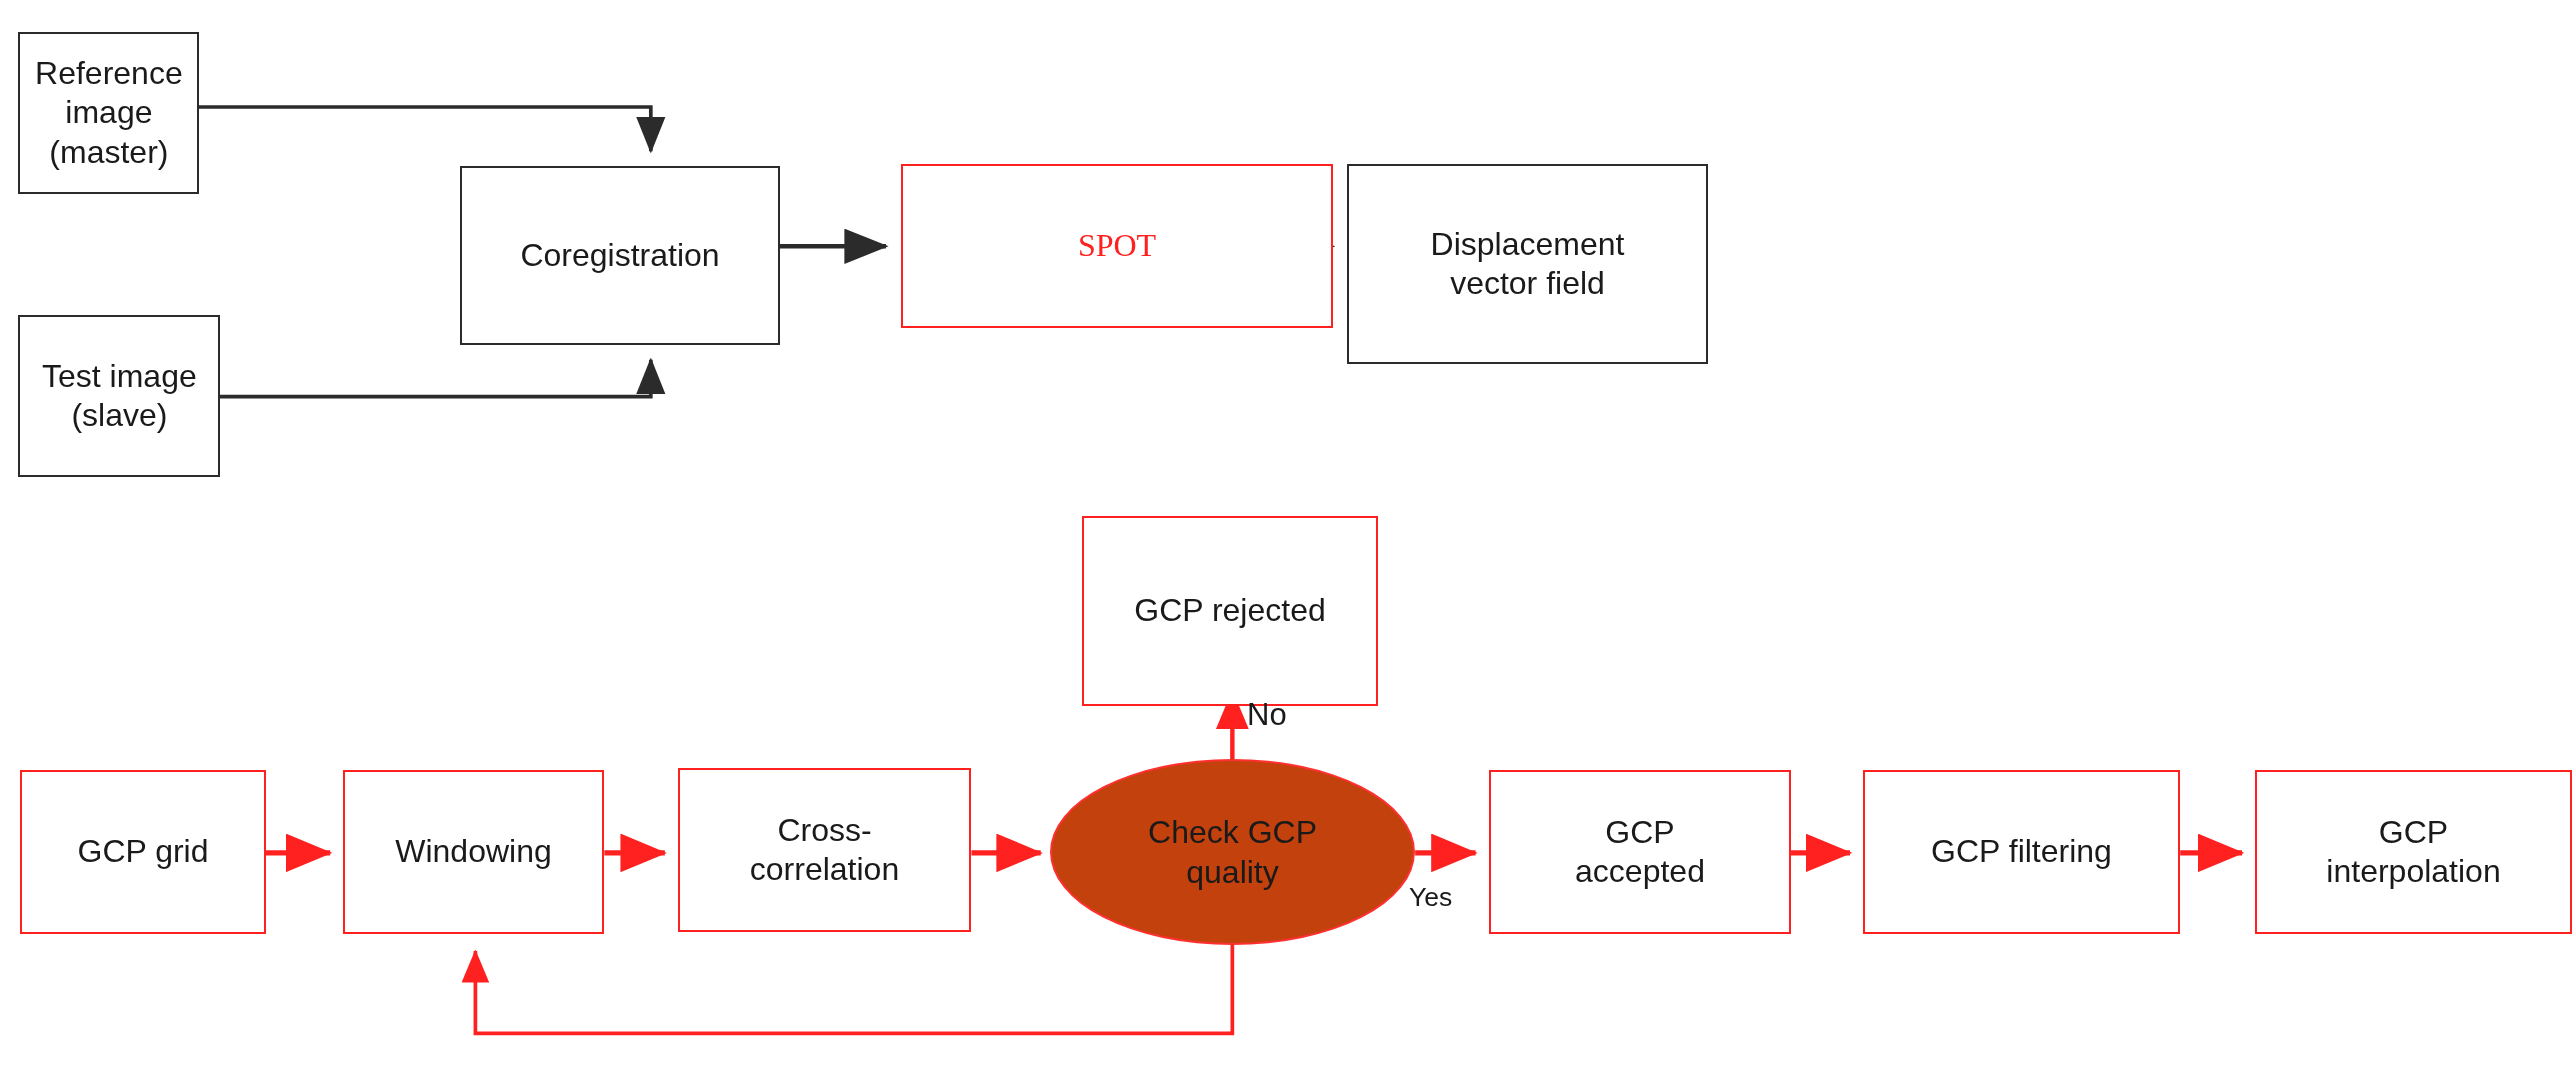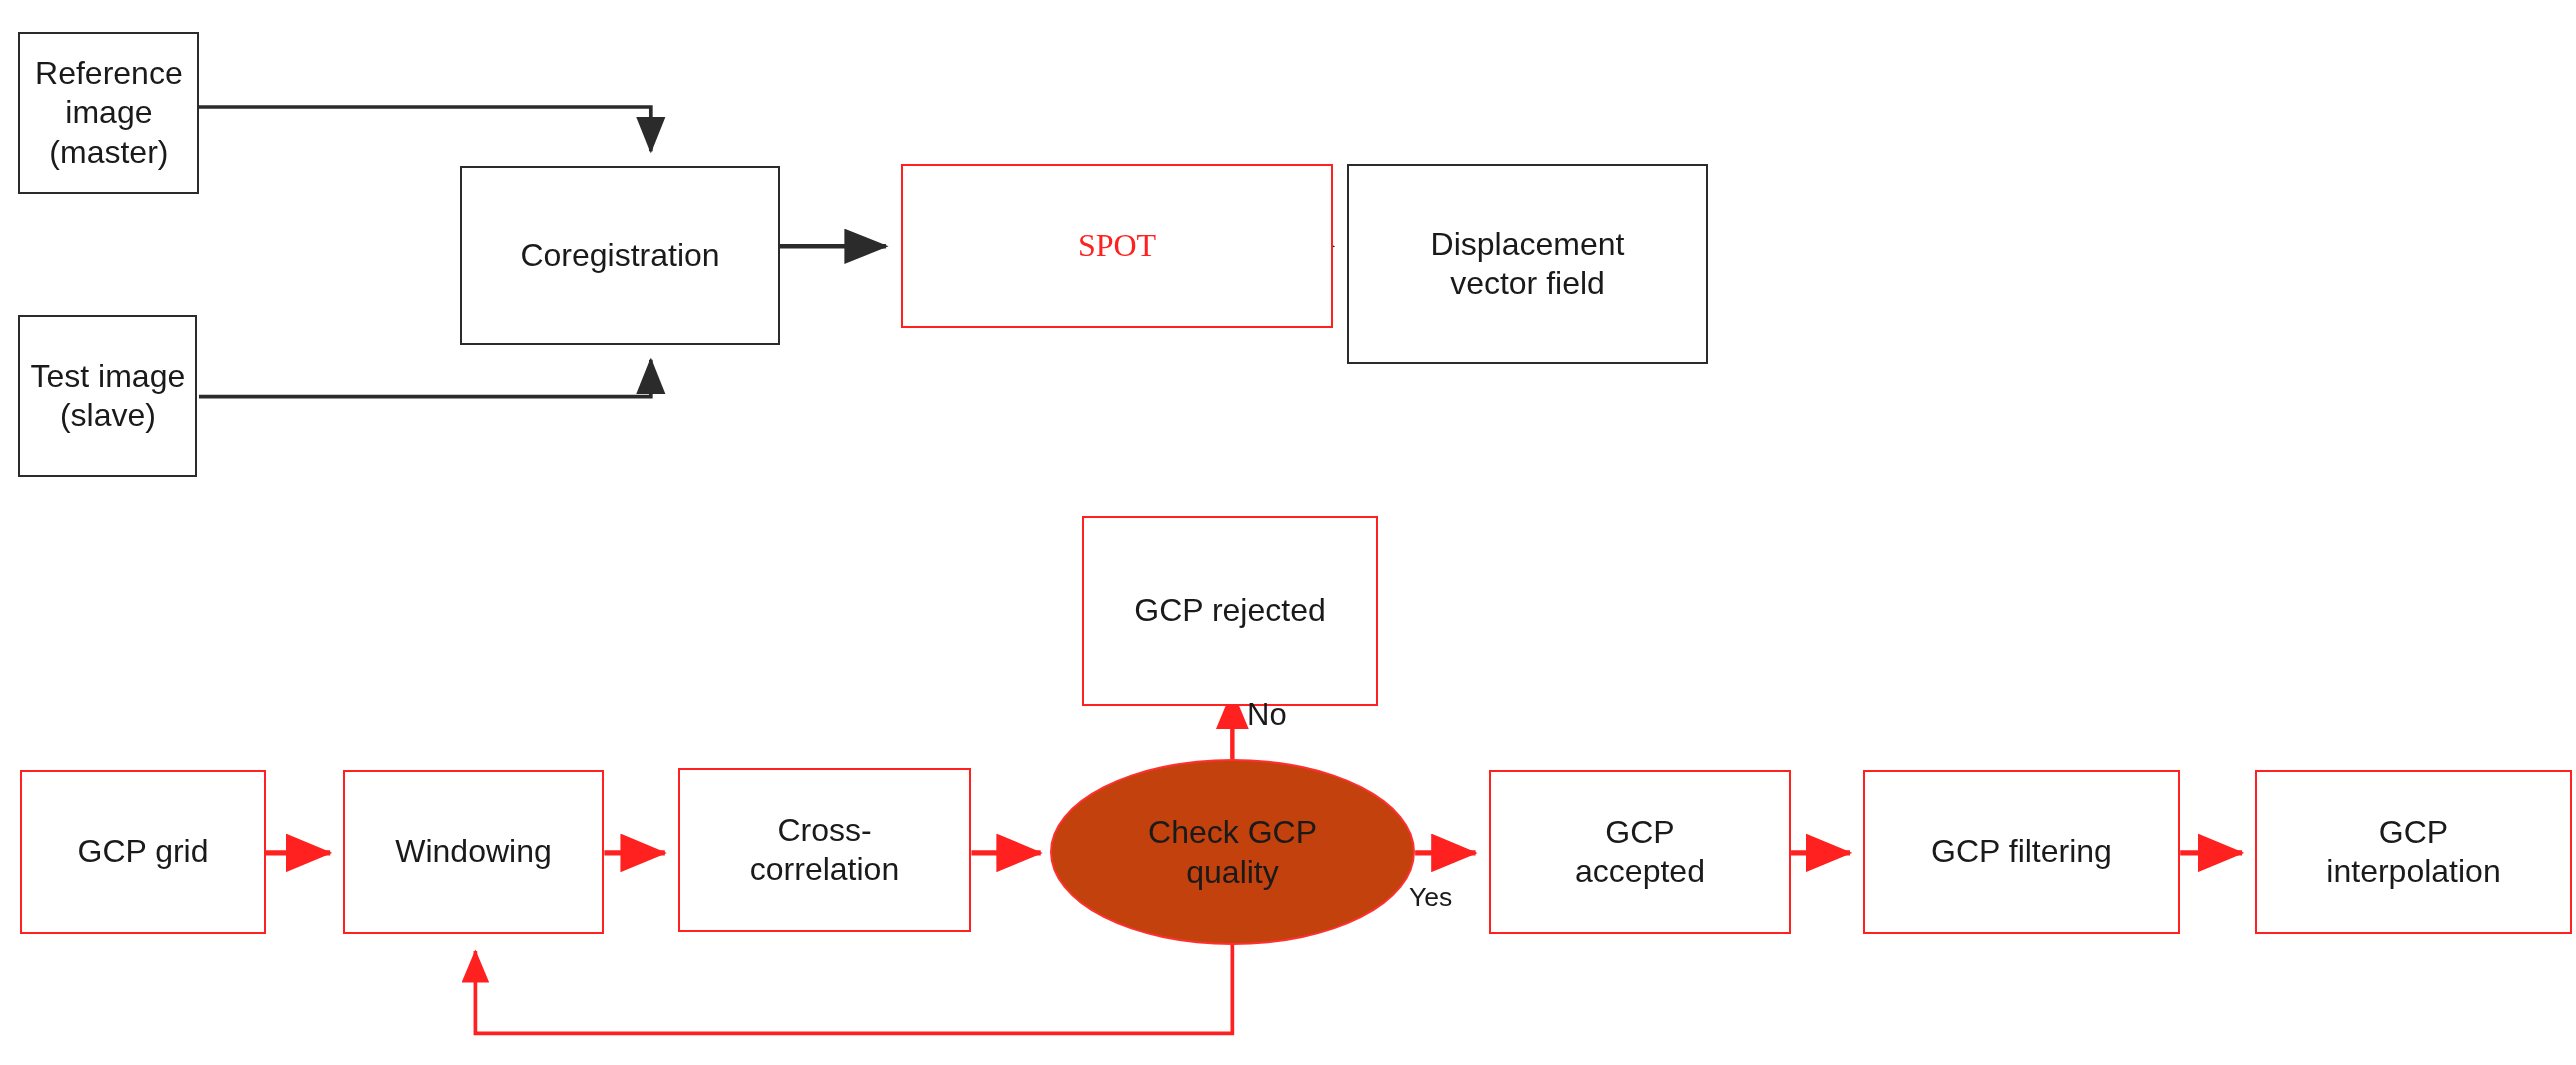--- a/index.html
+++ b/index.html
@@ -134,21 +134,21 @@
     <g>
       <path d="M1672,1280 L1672,1402 L645,1402 L645,1290" fill="none" stroke="#ff2020" stroke-width="5" marker-end="url(#arrow-red)"></path>
     </g>
   </svg>
 
   <div class="node node-black fs-44" style="left:18.4px; top:26px; width:181px; height:162px;margin-top:6px;">
     <span class="node-label">Reference  image
 (master)</span>
   </div>
 
-  <div class="node node-black fs-44" style="left:18.4px; top:315px; width:179px; height:162px;">
+  <div class="node node-black fs-44" style="left:18.4px; top:315px; width:202px; height:162px;">
     <span class="node-label">Test image
 (slave)</span>
   </div>
 
   <div class="node node-black fs-44" style="left:460px; top:166px; width:320px; height:179px;">
     <span class="node-label">Coregistration</span>
   </div>
 
   <div class="node node-red node-red-text fs-44" style="left:901px; top:164px; width:432px; height:164px;font-family:Liberation Serif, serif;">
     <span class="node-label">SPOT</span>

